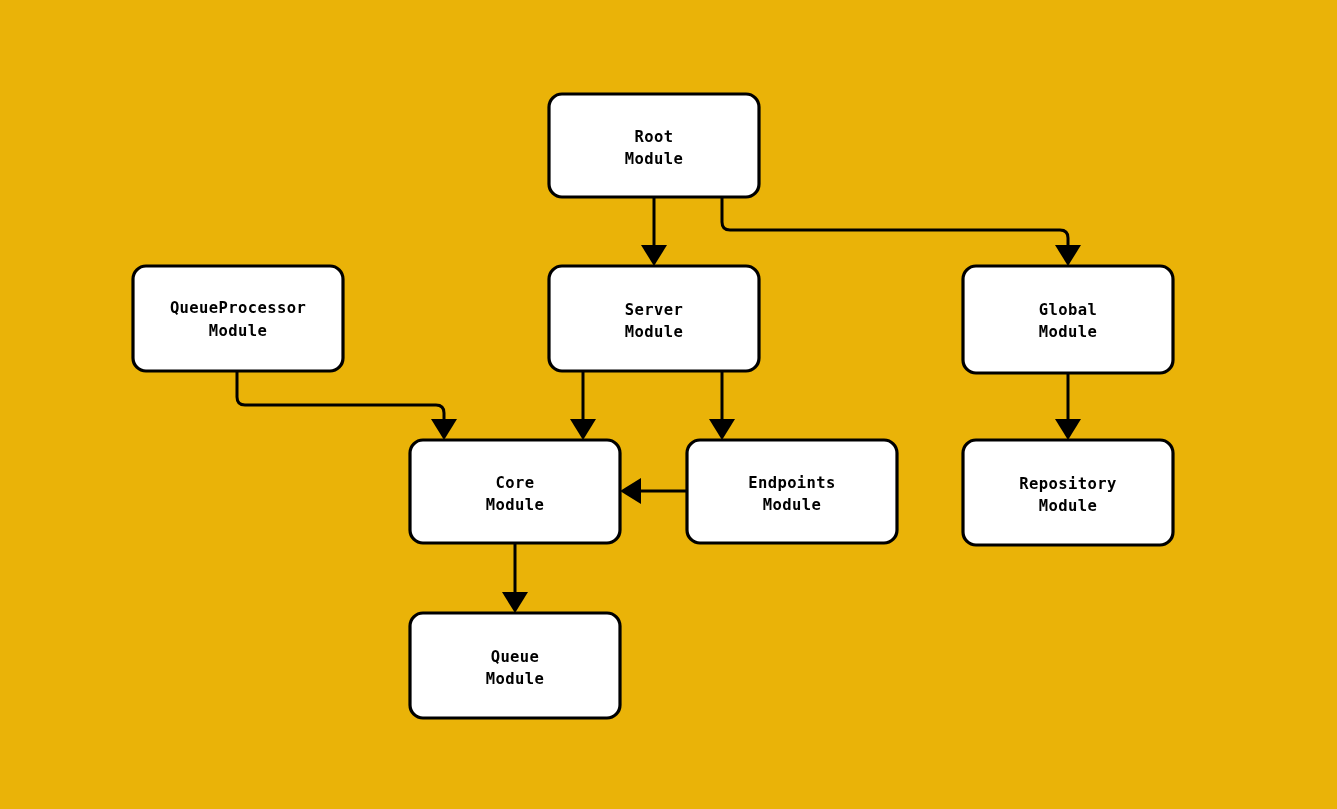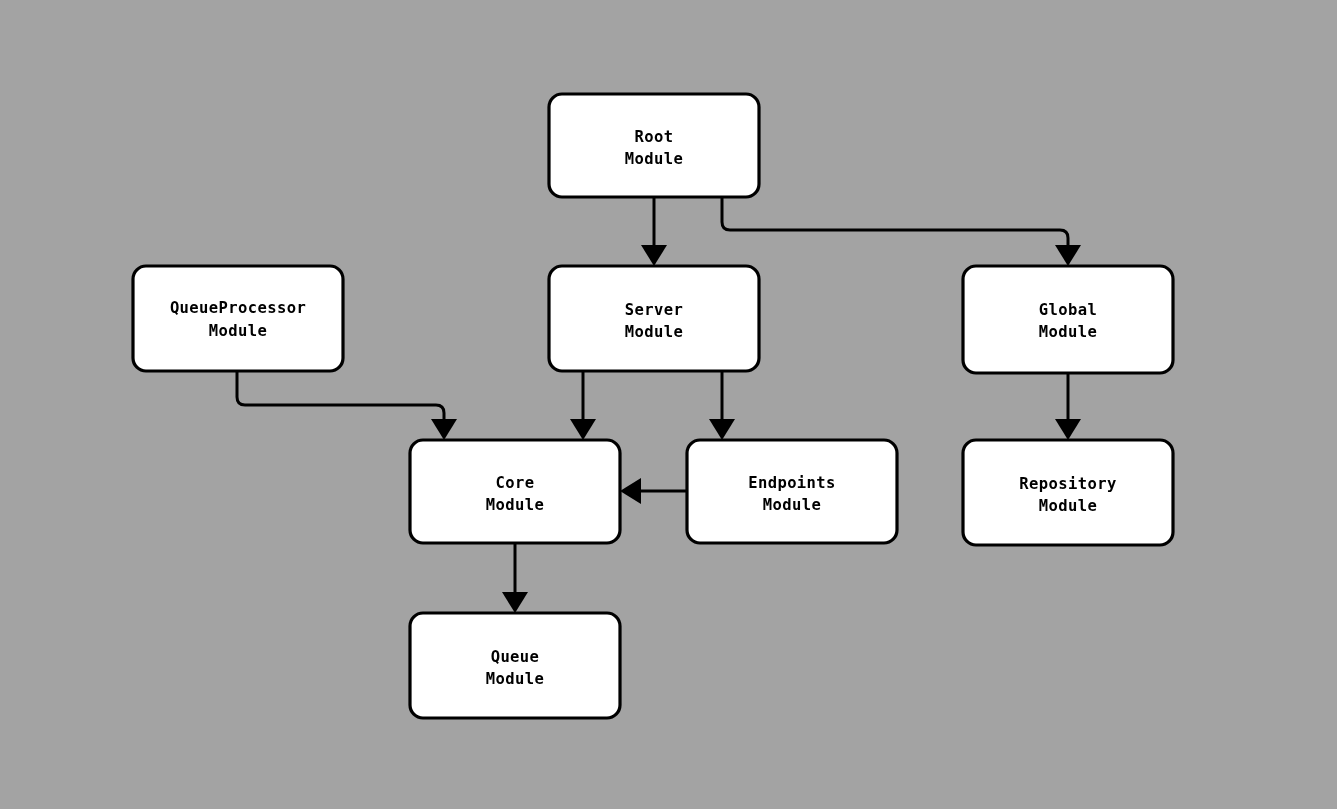--- a/index.html
+++ b/index.html
@@ -10,21 +10,21 @@
   body {
     width: 1337px;
     height: 809px;
     overflow: hidden;
     font-family: "DejaVu Sans Mono", "Liberation Mono", monospace;
   }
   #diagram-root {
     position: relative;
     width: 1337px;
     height: 809px;
-    background: #a3a3a3;
+    background: #eab308;
   }
   svg.diagram-canvas {
     display: block;
     width: 1337px;
     height: 809px;
   }
   .node-box {
     fill: #ffffff;
     stroke: #000000;
     stroke-width: 3.2;

